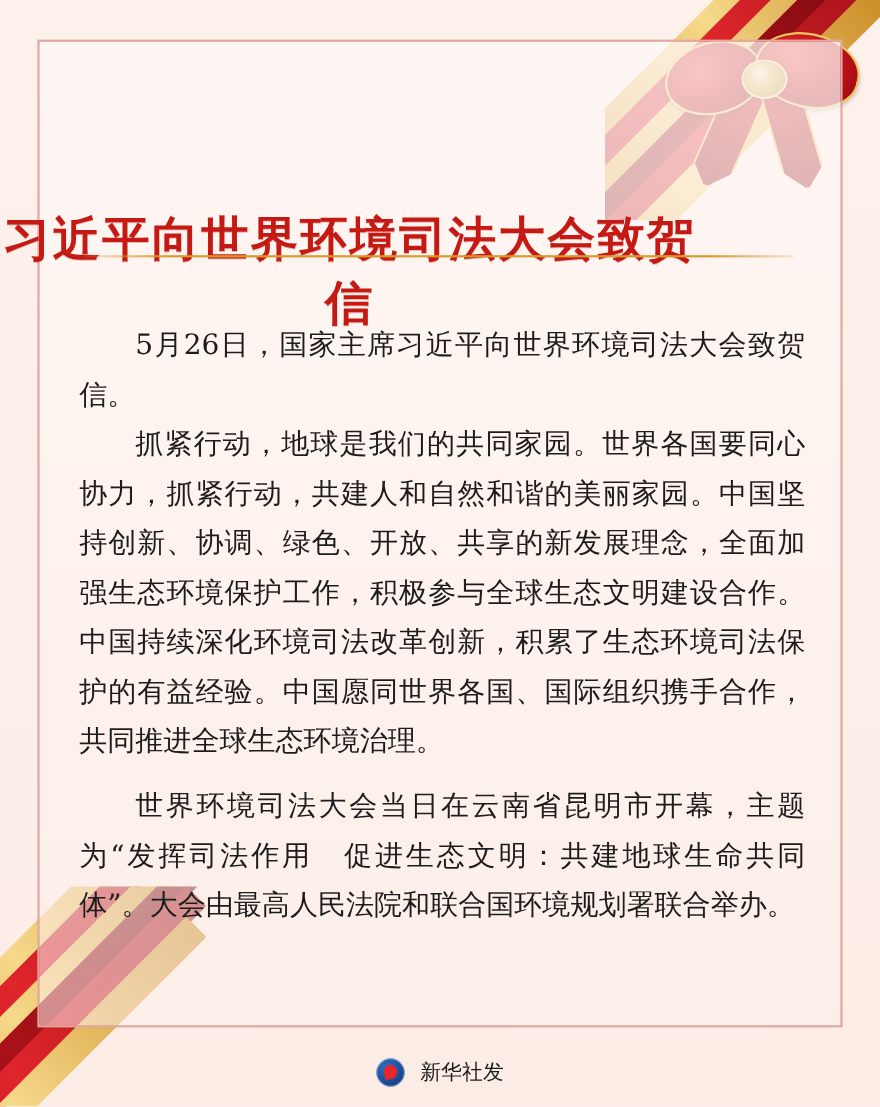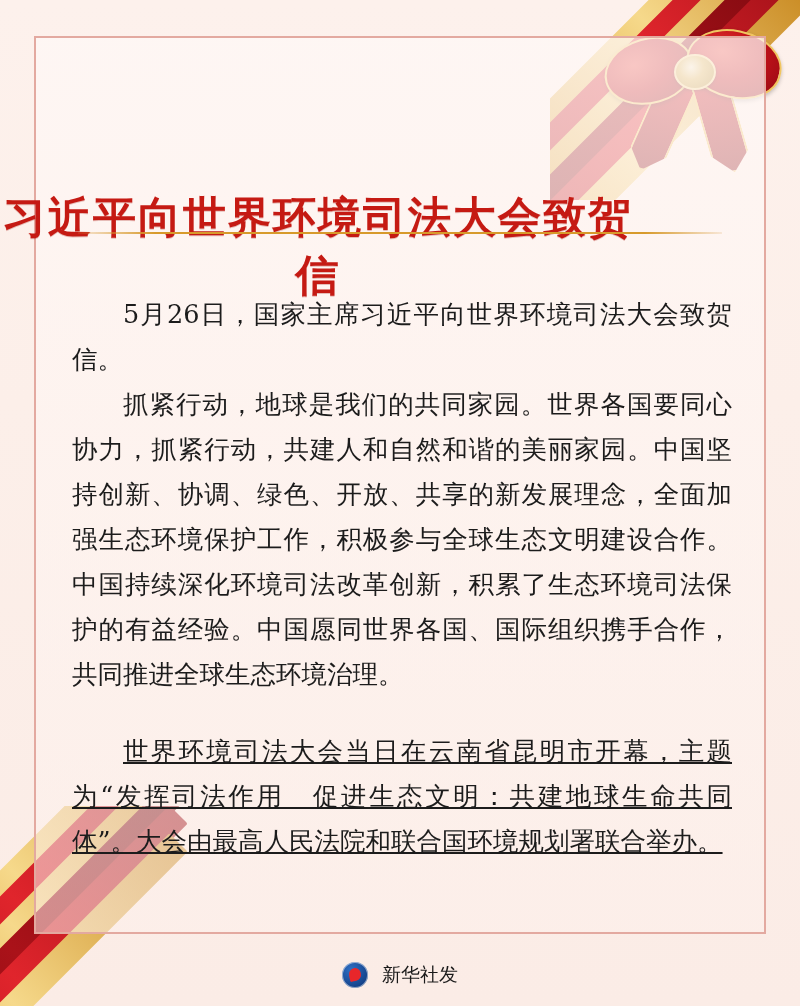--- a/index.html
+++ b/index.html
@@ -156,22 +156,21 @@
     line-height: 45px;
     font-family: "DejaVu Serif", "Liberation Serif", serif;
   }
   .body-text p {
     margin: 0 0 0 0;
     text-indent: 2em;
     text-align: justify;
     text-justify: inter-ideograph;
   }
   .body-text p.gap {
-    margin-top: 32px;
-    text-decoration: underline;
+    margin-top: 14px;
   }
 
   
   .footer {
     position: absolute;
     bottom: 18px;
     left: 0;
     width: 800px;
     display: flex;
     align-items: center;

